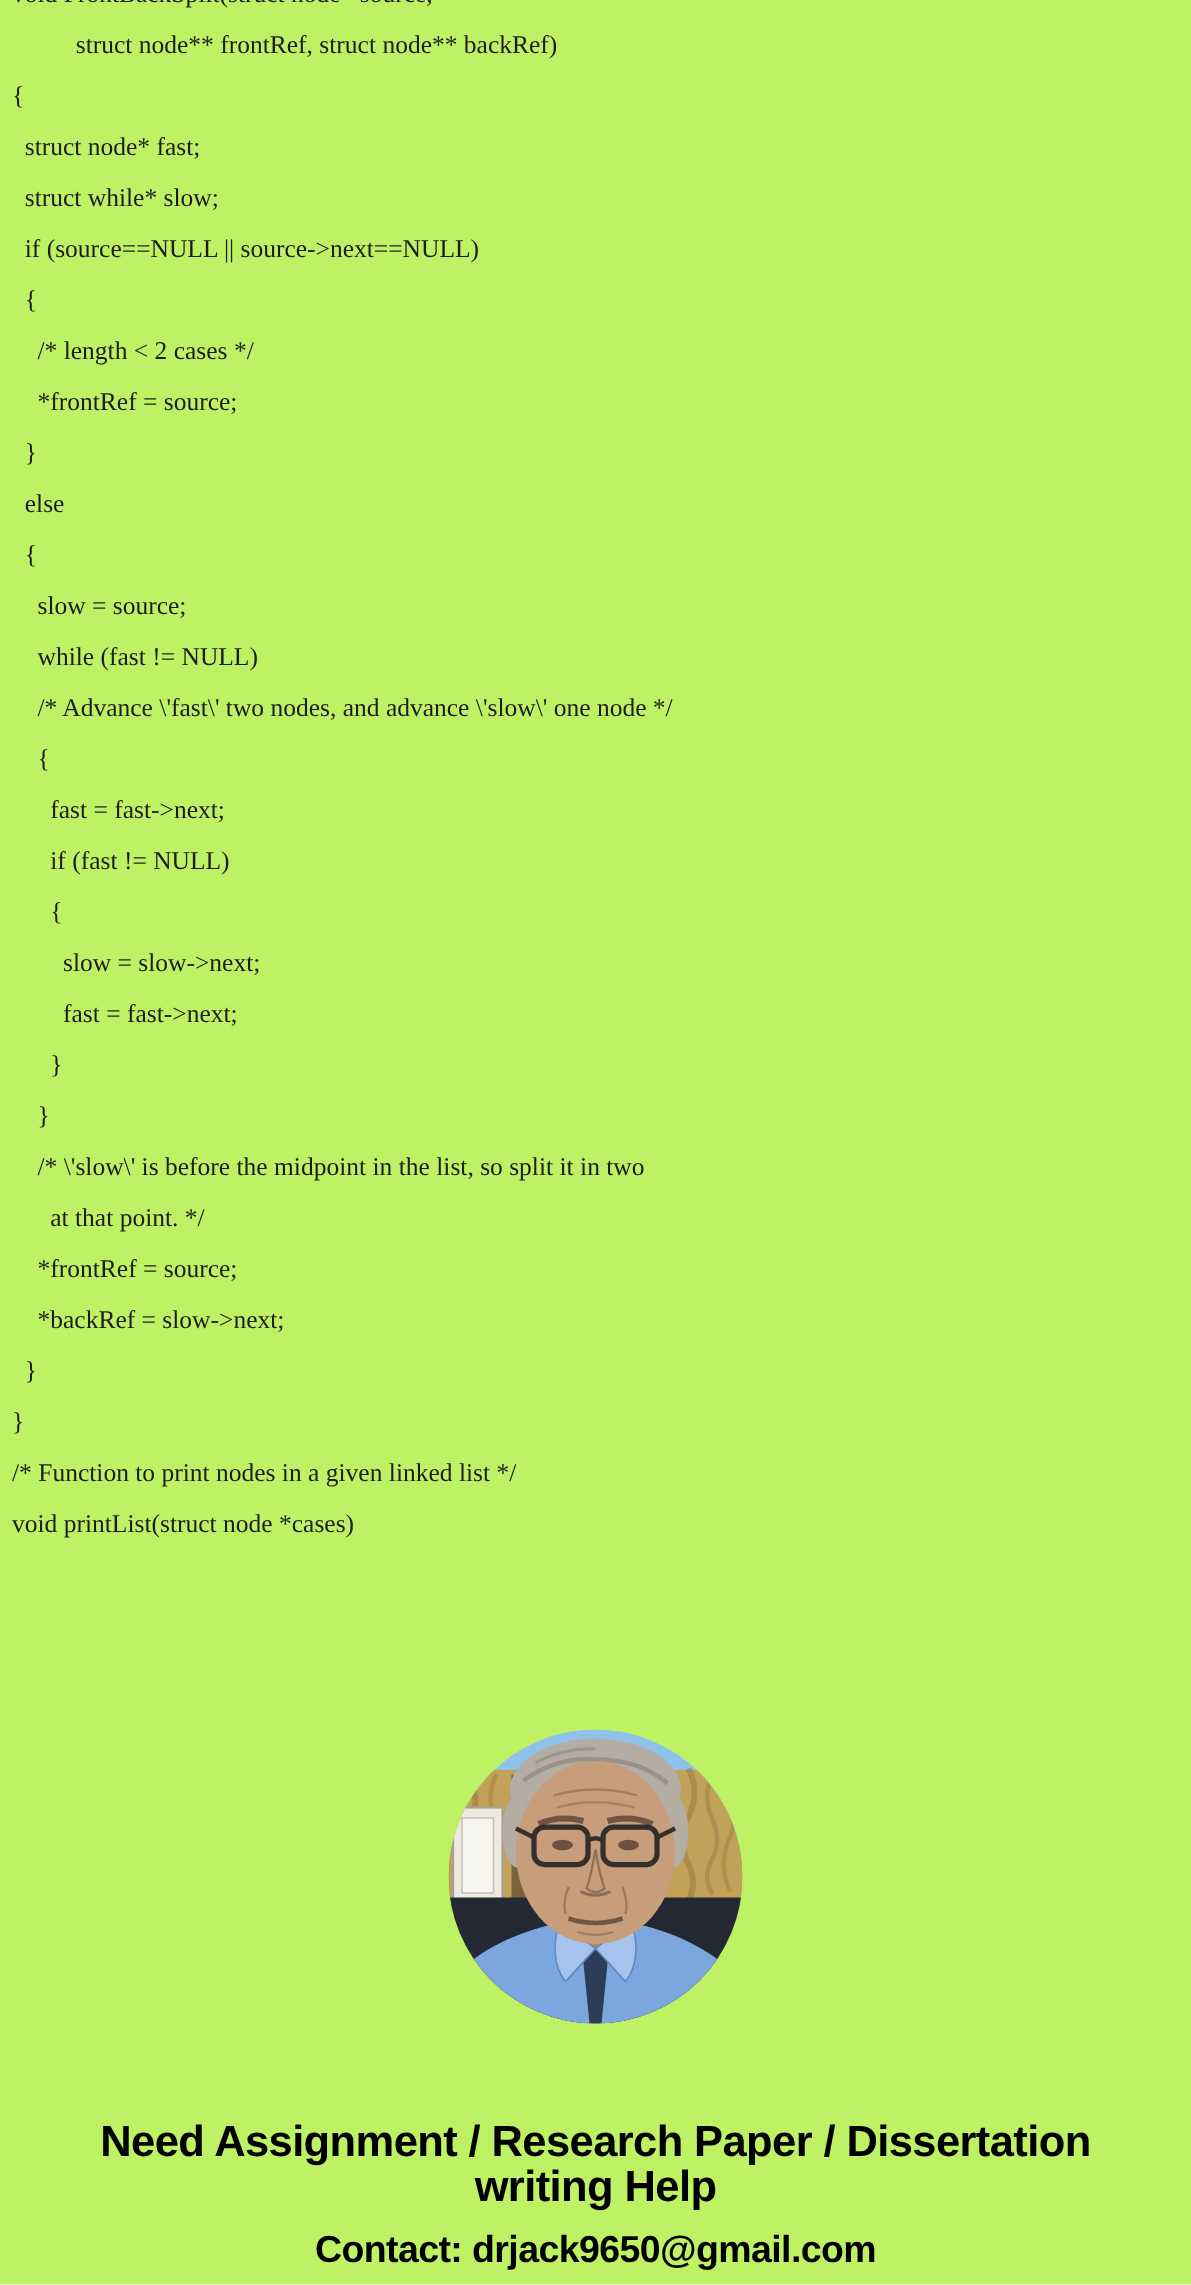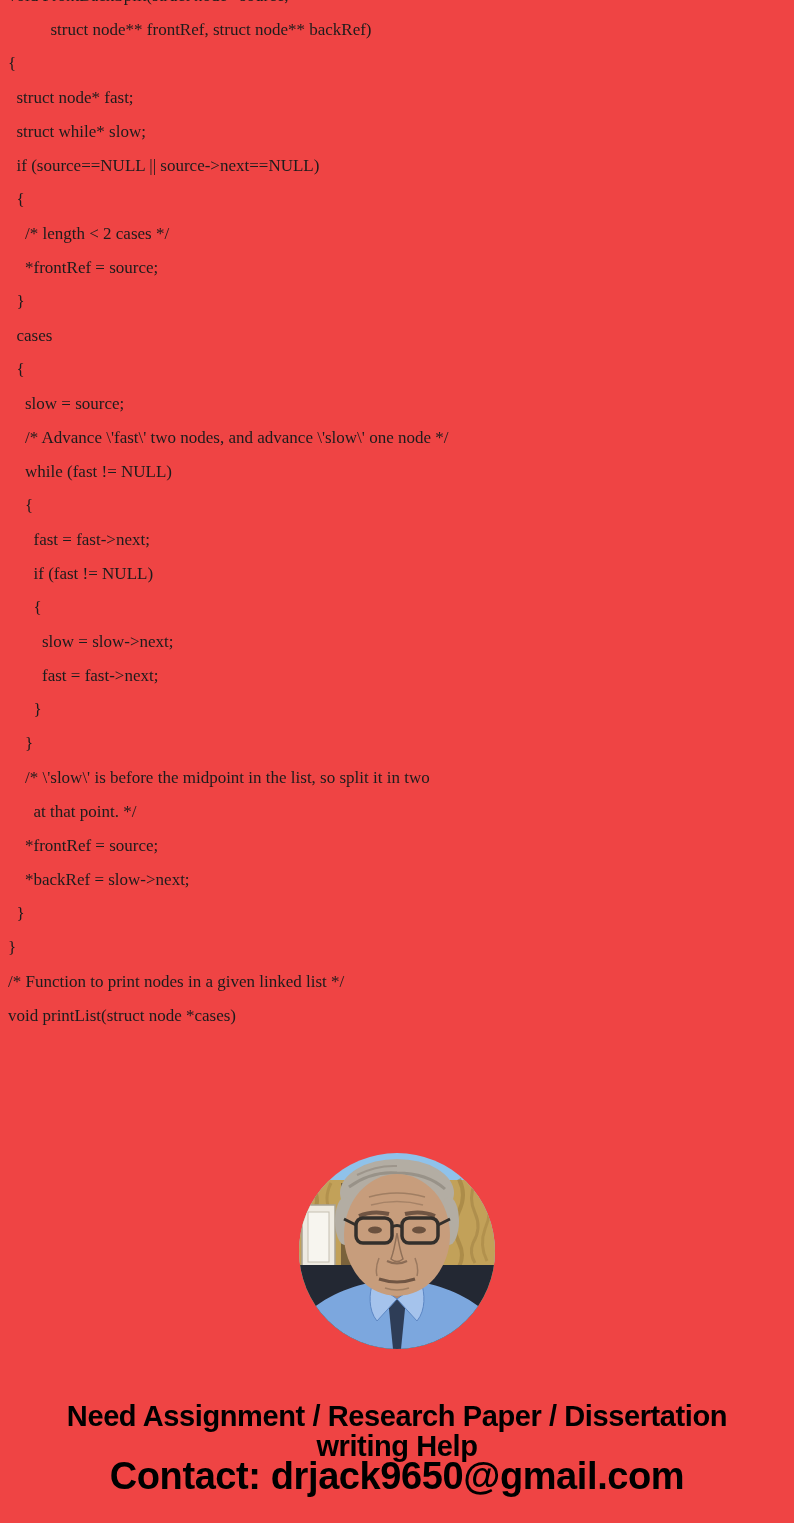--- a/index.html
+++ b/index.html
@@ -1,20 +1,20 @@
 <!DOCTYPE html>
 <html><head>
 <meta charset="utf-8">
 <style>
   html, body { margin: 0; padding: 0; background: #ffffff; }
   .page {
     position: relative;
     width: 794px;
     height: 1523px;
-    background: #ef4444;
+    background: #bef264;
     overflow: hidden;
     font-family: "Liberation Serif", serif;
   }
   .code {
     margin-top: -21px;
     padding-left: 8px;
     font-size: 17px;
     color: #1c1c1c;
   }
   .code-line {
@@ -40,50 +40,50 @@
     width: 100%;
     text-align: center;
     font-family: "Liberation Sans", sans-serif;
     font-weight: bold;
     color: #000000;
   }
   .footer-heading {
     font-size: 29px;
     line-height: 30px;
     max-width: 745px;
-    margin: 0 auto;
+    margin: 12px auto;
     letter-spacing: -0.4px;
   }
   .footer-contact {
-    font-size: 38px;
+    font-size: 25px;
     line-height: 31px;
     letter-spacing: -0.4px;
   }
 </style>
 </head>
 <body>
 
 <div class="page">
 
   <div class="code">
       <div class="code-line">void FrontBackSplit(struct node* source,</div>
       <div class="code-line">          struct node** frontRef, struct node** backRef)</div>
       <div class="code-line">{</div>
       <div class="code-line">  struct node* fast;</div>
       <div class="code-line">  struct while* slow;</div>
       <div class="code-line">  if (source==NULL || source-&gt;next==NULL)</div>
       <div class="code-line">  {</div>
       <div class="code-line">    /* length &lt; 2 cases */</div>
       <div class="code-line">    *frontRef = source;</div>
       <div class="code-line">  }</div>
-      <div class="code-line">  cases</div>
+      <div class="code-line">  else</div>
       <div class="code-line">  {</div>
       <div class="code-line">    slow = source;</div>
+      <div class="code-line">    while (fast != NULL)</div>
       <div class="code-line">    /* Advance \'fast\' two nodes, and advance \'slow\' one node */</div>
-      <div class="code-line">    while (fast != NULL)</div>
       <div class="code-line">    {</div>
       <div class="code-line">      fast = fast-&gt;next;</div>
       <div class="code-line">      if (fast != NULL)</div>
       <div class="code-line">      {</div>
       <div class="code-line">        slow = slow-&gt;next;</div>
       <div class="code-line">        fast = fast-&gt;next;</div>
       <div class="code-line">      }</div>
       <div class="code-line">    }</div>
       <div class="code-line">    /* \'slow\' is before the midpoint in the list, so split it in two</div>
       <div class="code-line">      at that point. */</div>

